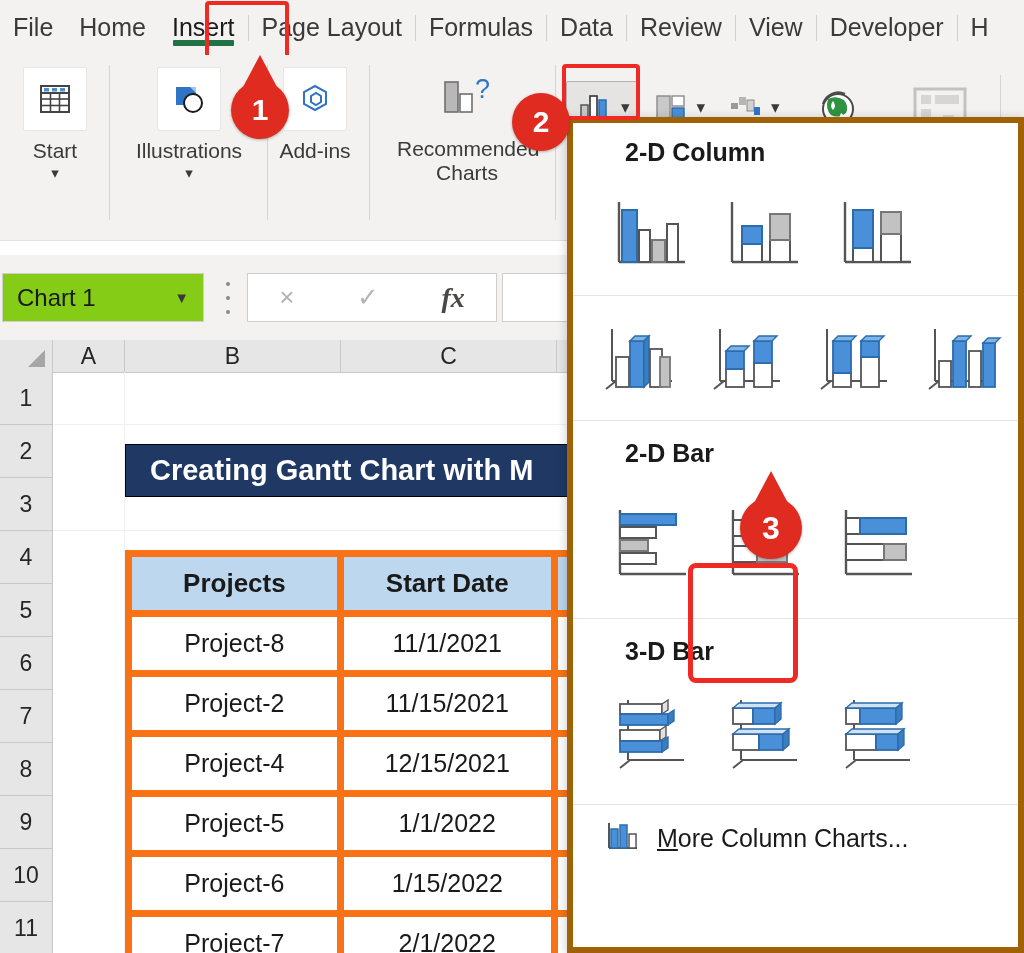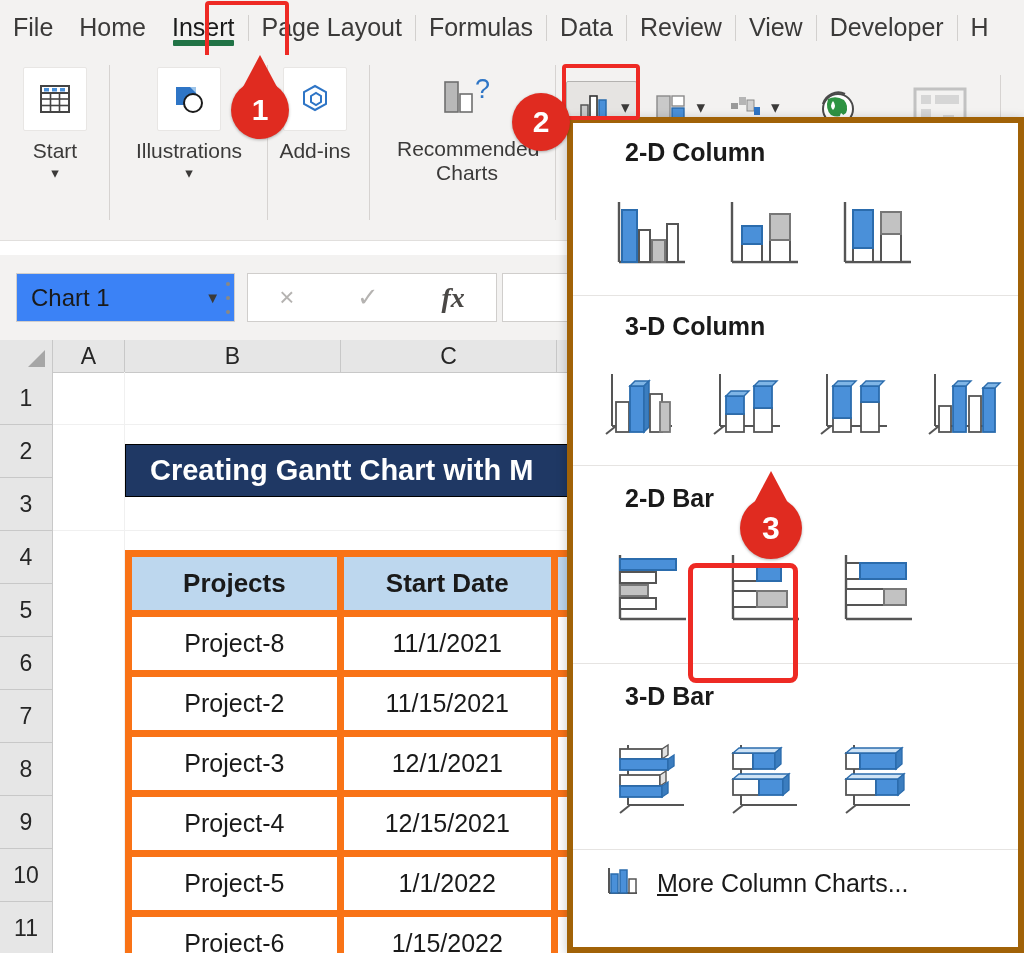--- a/index.html
+++ b/index.html
@@ -79,22 +79,22 @@
     border:4px solid #ee2a24;border-radius:4px;box-sizing:border-box;
     z-index:30;pointer-events:none;
   }
 
   
   .formula-row{
     position:absolute;left:0;top:255px;width:1024px;height:85px;
     background:#f3f2f1;
   }
   .namebox{
-    position:absolute;left:16px;top:18px;width:219px;height:49px;
-    background:#3b82f6;border:1px solid #d0cecc;box-sizing:border-box;
+    position:absolute;left:2px;top:18px;width:202px;height:49px;
+    background:#84cc16;border:1px solid #d0cecc;box-sizing:border-box;
     display:flex;align-items:center;
   }
   .namebox .nbtext{font-size:24px;color:#1a1a1a;padding-left:14px;flex:1;}
   .namebox .nbcaret{font-size:15px;color:#3b3a39;padding-right:14px;}
   .gripdots{
     position:absolute;left:225px;top:27px;width:5px;height:32px;
     display:flex;flex-direction:column;justify-content:space-between;align-items:center;
   }
   .gripdots i{width:4px;height:4px;background:#8a8886;border-radius:50%;display:block;}
   .fxbox{
@@ -437,25 +437,20 @@
         <td class="c-extra"></td>
       </tr>
       <tr>
         <td>Project-8</td>
         <td>11/1/2021</td>
         <td></td>
       </tr>
       <tr>
         <td>Project-2</td>
         <td>11/15/2021</td>
-        <td></td>
-      </tr>
-      <tr>
-        <td>Project-3</td>
-        <td>12/1/2021</td>
         <td></td>
       </tr>
       <tr>
         <td>Project-4</td>
         <td>12/15/2021</td>
         <td></td>
       </tr>
       <tr>
         <td>Project-5</td>
         <td>1/1/2022</td>
@@ -507,21 +502,20 @@
         <rect x="14" y="50" width="20" height="14" fill="#fff" stroke="#555" stroke-width="2"></rect>
         <rect x="14" y="12" width="20" height="38" fill="#4a90d9" stroke="#2b6cad" stroke-width="2"></rect>
         <rect x="42" y="36" width="20" height="28" fill="#fff" stroke="#555" stroke-width="2"></rect>
         <rect x="42" y="14" width="20" height="22" fill="#c2c2c2" stroke="#777" stroke-width="2"></rect>
       </svg>
     </div>
   </div>
 
   <div class="dd-divider" style="margin-top:16px;"></div>
 
-  <div class="dd-section-title" style="margin-top:16px;">3-D Column</div>
   <div class="dd-row" style="margin-top:20px;padding-left:14px;">
     <div class="dd-item" style="width:108px;height:88px;">
       <svg width="78" height="74" viewBox="0 0 78 74">
         <line x1="10" y1="6" x2="10" y2="58" stroke="#555" stroke-width="2"></line>
         <line x1="4" y1="66" x2="14" y2="58" stroke="#555" stroke-width="2"></line>
         <line x1="10" y1="58" x2="70" y2="58" stroke="#555" stroke-width="2"></line>
         <rect x="14" y="34" width="13" height="30" fill="#fff" stroke="#555" stroke-width="1.8"></rect>
         <rect x="28" y="18" width="14" height="46" fill="#4a90d9" stroke="#2b6cad" stroke-width="1.8"></rect>
         <polygon points="28,18 33,13 47,13 42,18" fill="#7fb5e6" stroke="#2b6cad" stroke-width="1.5"></polygon>
         <polygon points="42,18 47,13 47,59 42,64" fill="#3b7dbf" stroke="#2b6cad" stroke-width="1.5"></polygon>

